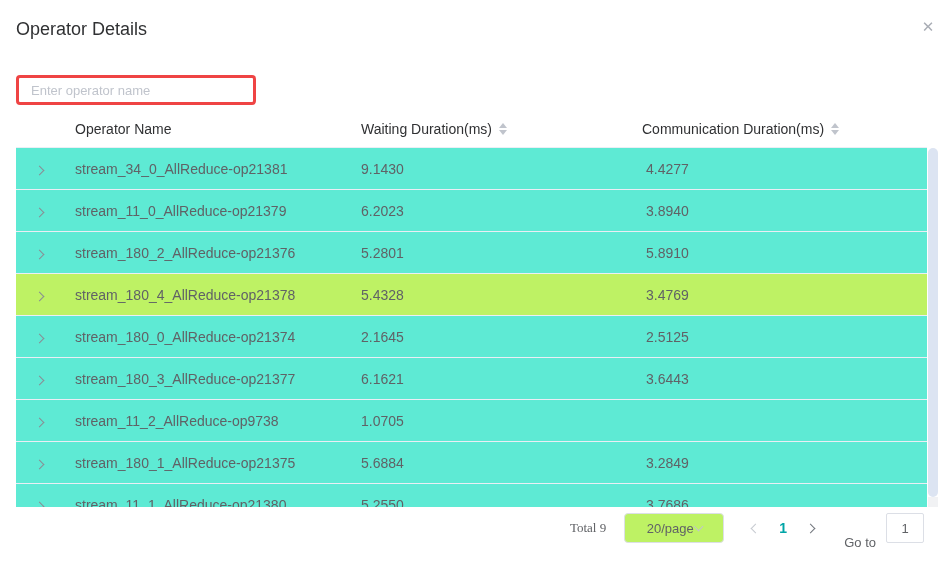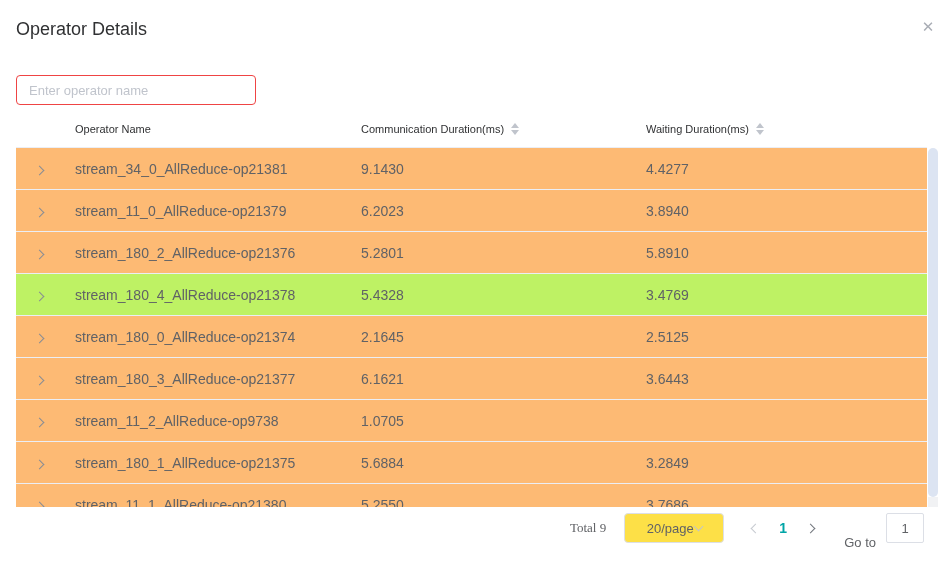--- a/index.html
+++ b/index.html
@@ -8,37 +8,37 @@
   .dialog { position:relative; width:952px; height:561px; background:#fff; }
 
   
   .dlg-title { position:absolute; left:16px; top:19px; font-size:18px; color:#303133;text-align:center; }
   .close-btn { position:absolute; right:14px; top:16px; width:20px; height:20px;
     display:flex; align-items:center; justify-content:center; cursor:pointer;
     color:#a9adb5; font-size:15px; line-height:1; }
 
   
   .search-input { position:absolute; left:16px; top:75px; width:240px; height:30px;
-    border:1px solid #ef4444; border-radius:4px; padding:0 12px; font-size:13px;
+    border:3px solid #ef4444; border-radius:4px; padding:0 12px; font-size:13px;
     color:#606266; outline:none; font-family:inherit; }
   .search-input::placeholder { color:#c0c4cc; }
 
   
   .table-area { position:absolute; left:16px; top:111px; width:922px; }
   .thead { display:flex; height:37px; align-items:center; border-bottom:1px solid #ebeef5;
     width:911px; }
-  .th { font-size:11px; color:#303133; display:flex; align-items:center; }
+  .th { font-size:14px; color:#303133; display:flex; align-items:center; }
   .col-expand { width:59px; flex:0 0 59px; padding-left:20px; }
   .col-name   { width:286px; flex:0 0 286px; }
   .col-comm   { width:285px; flex:0 0 285px; }
   .col-wait   { flex:1; }
 
   .tbody-viewport { position:relative; width:911px; height:359px; overflow:hidden; }
   .tr { display:flex; height:42px; align-items:center; border-bottom:1px solid #ebeef5;
-    background:#fdba74; }
+    background:#5eead4; }
   .tr.hl { background:#bef264; }
   .td { font-size:14px; color:#606266; }
 
   .chev { display:inline-block; width:7px; height:7px; border-top:1px solid #898d94;
     border-right:1px solid #898d94; }
   .chev-right { transform:rotate(45deg); cursor:pointer; }
 
   .caret-wrap { display:inline-flex; flex-direction:column; gap:2px; margin-left:7px;
     cursor:pointer; }
   .caret-up { width:0; height:0; border-left:4px solid transparent;
@@ -52,21 +52,21 @@
     height:10px; background:#f1f2f4; }
   .v-scrollbar .thumb { position:absolute; left:0; top:0; width:10px; height:349px;
     background:#dce4f2; border-radius:5px; cursor:pointer; }
 
   
   .pagination { position:absolute; right:28px; top:512px; height:32px; display:flex;
     align-items:center; font-size:13px; color:#606266; }
   .total-label { margin-right:18px;font-family:Liberation Serif, serif; }
   .page-size-select { width:100px; height:30px; border:1px solid #dcdfe6; border-radius:4px;
     display:flex; align-items:center; justify-content:center; gap:1px; cursor:pointer;
-    margin-right:20px; background:#fde047; }
+    margin-right:20px; background:#bef264; }
   .chev-down { transform:rotate(135deg); border-color:#c0c4cc; margin-top:-3px; }
   .pager { display:flex; align-items:center; gap:10px; margin-right:22px; }
   .page-arrow { width:20px; height:20px; display:flex; align-items:center;
     justify-content:center; cursor:pointer; }
   .chev-left-icon { transform:rotate(-135deg); border-color:#c6cad1; margin-left:3px; }
   .chev-right-icon { transform:rotate(45deg); border-color:#72767d; margin-right:3px; }
   .page-number { font-size:14px; font-weight:bold; min-width:18px; text-align:center;
     cursor:pointer; }
   .goto-label { margin-right:10px;margin-top:28px; }
   .goto-input { width:38px; height:30px; border:1px solid #dcdfe6; border-radius:2px;
@@ -81,29 +81,29 @@
   <div class="close-btn">✕</div>
 
   <input class="search-input" type="text" placeholder="Enter operator name" style="">
 
   <div class="table-area">
     <div class="thead">
       <div class="th col-expand"></div>
       <div class="th col-name">
         <span>Operator Name</span>
       </div>
-      <div class="th col-comm">
-        <span>Communication Duration(ms)</span>
+      <div class="th col-wait">
+        <span>Waiting Duration(ms)</span>
         <span class="caret-wrap">
           <i class="caret-up"></i>
           <i class="caret-down"></i>
         </span>
       </div>
-      <div class="th col-wait">
-        <span>Waiting Duration(ms)</span>
+      <div class="th col-comm">
+        <span>Communication Duration(ms)</span>
         <span class="caret-wrap">
           <i class="caret-up"></i>
           <i class="caret-down"></i>
         </span>
       </div>
     </div>
 
     <div class="tbody-viewport">
       <div class="tr">
         <div class="td col-expand"><span class="chev chev-right"></span></div>

